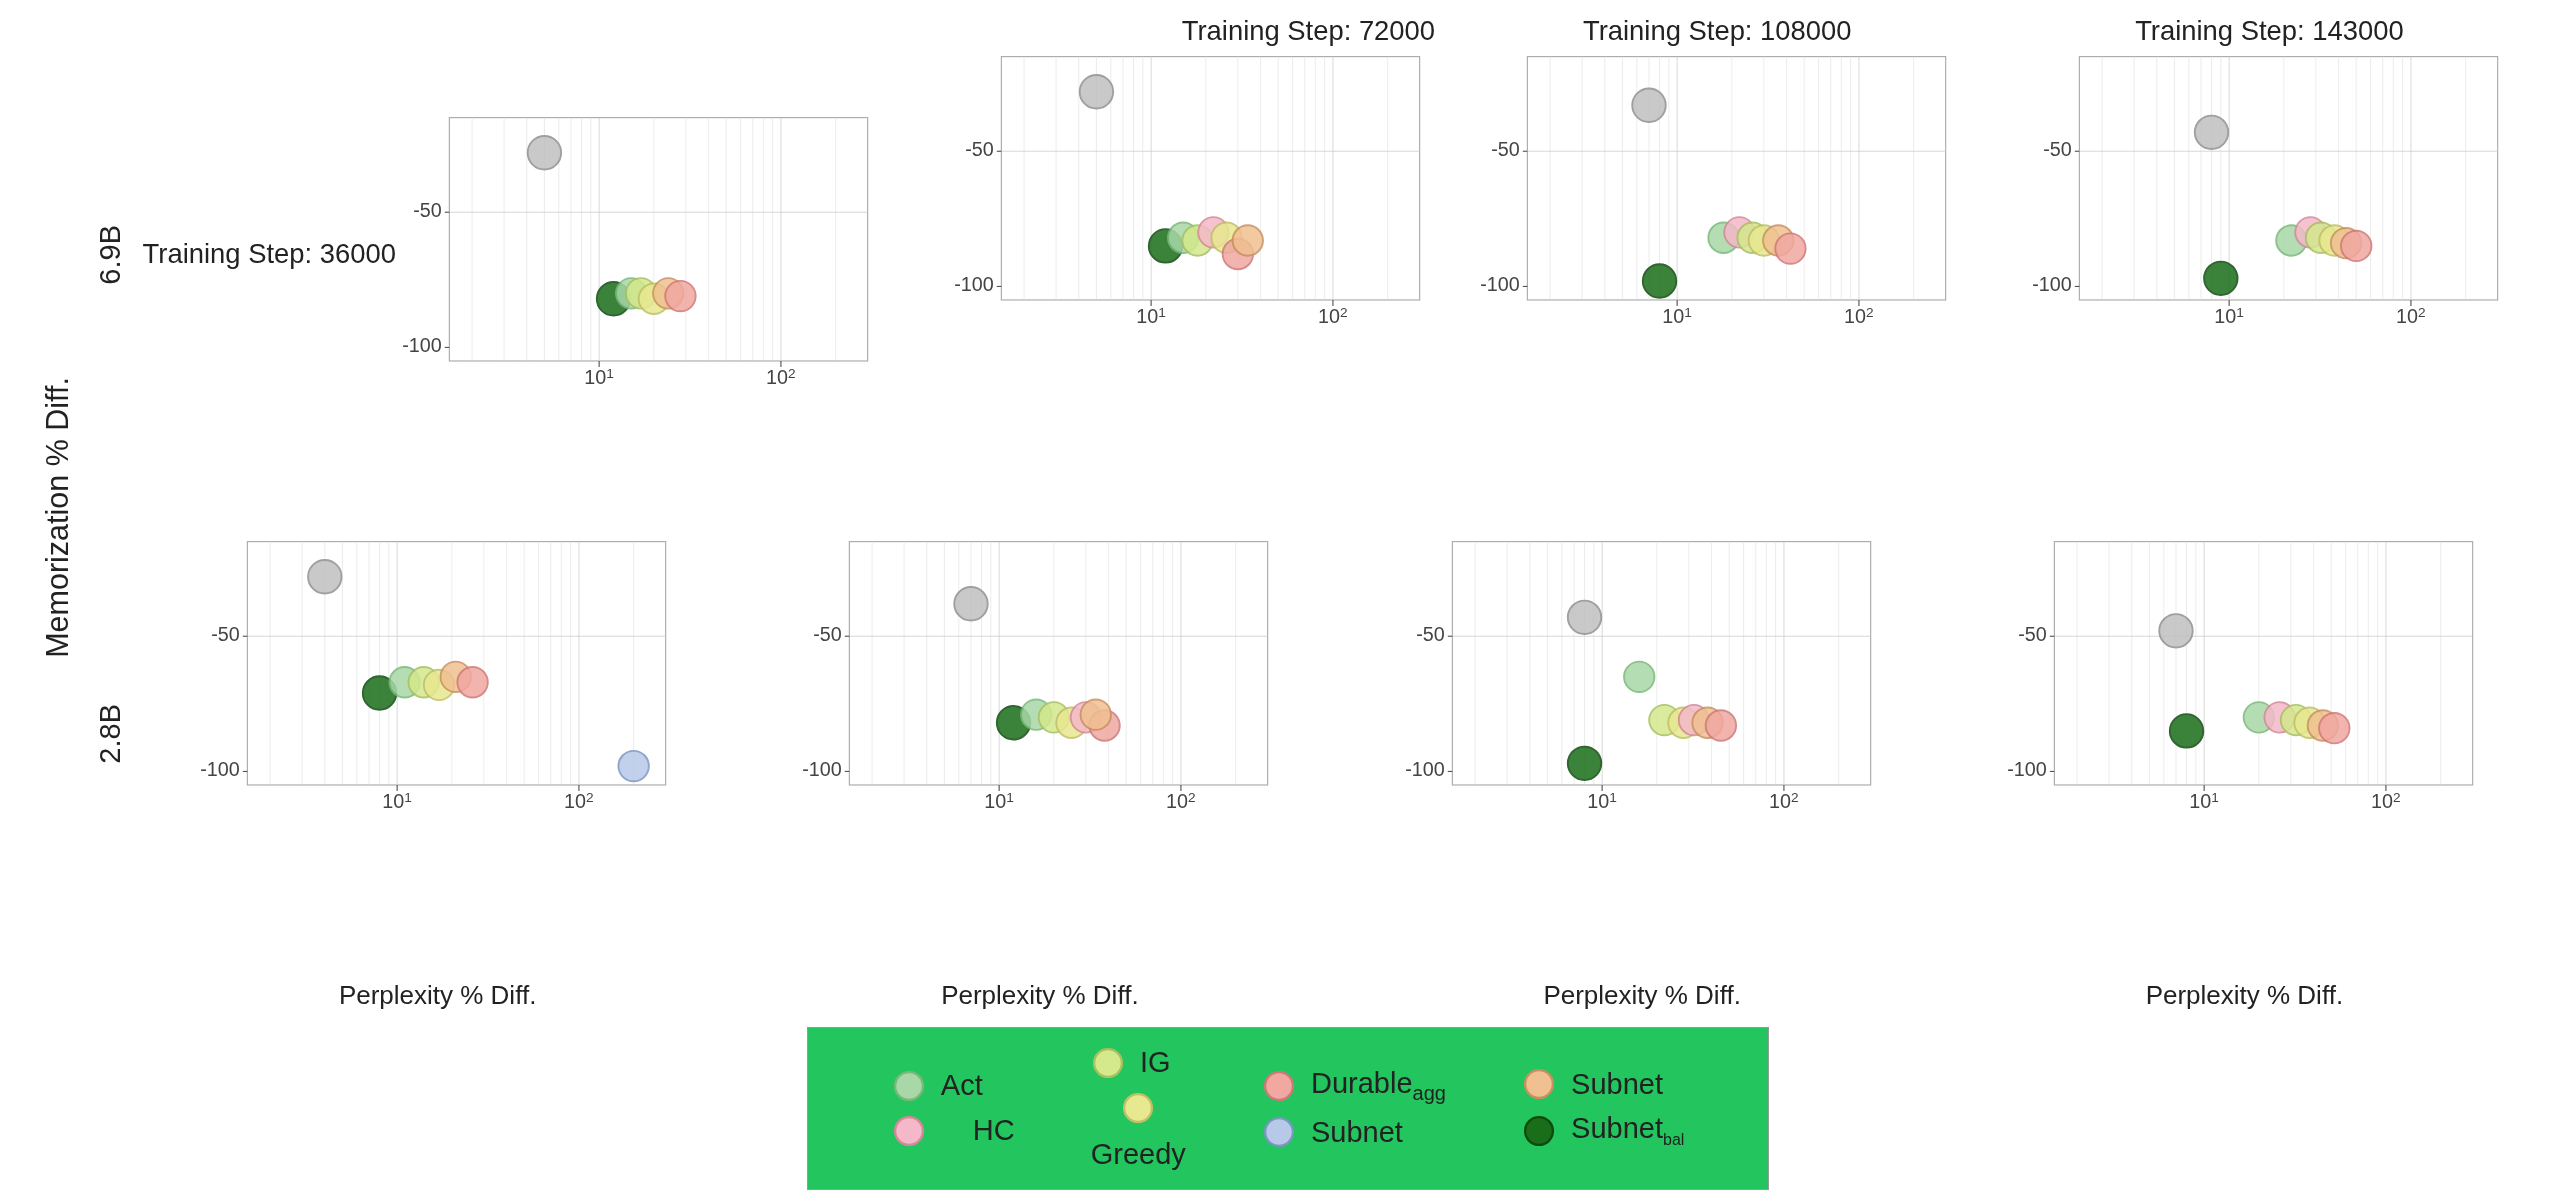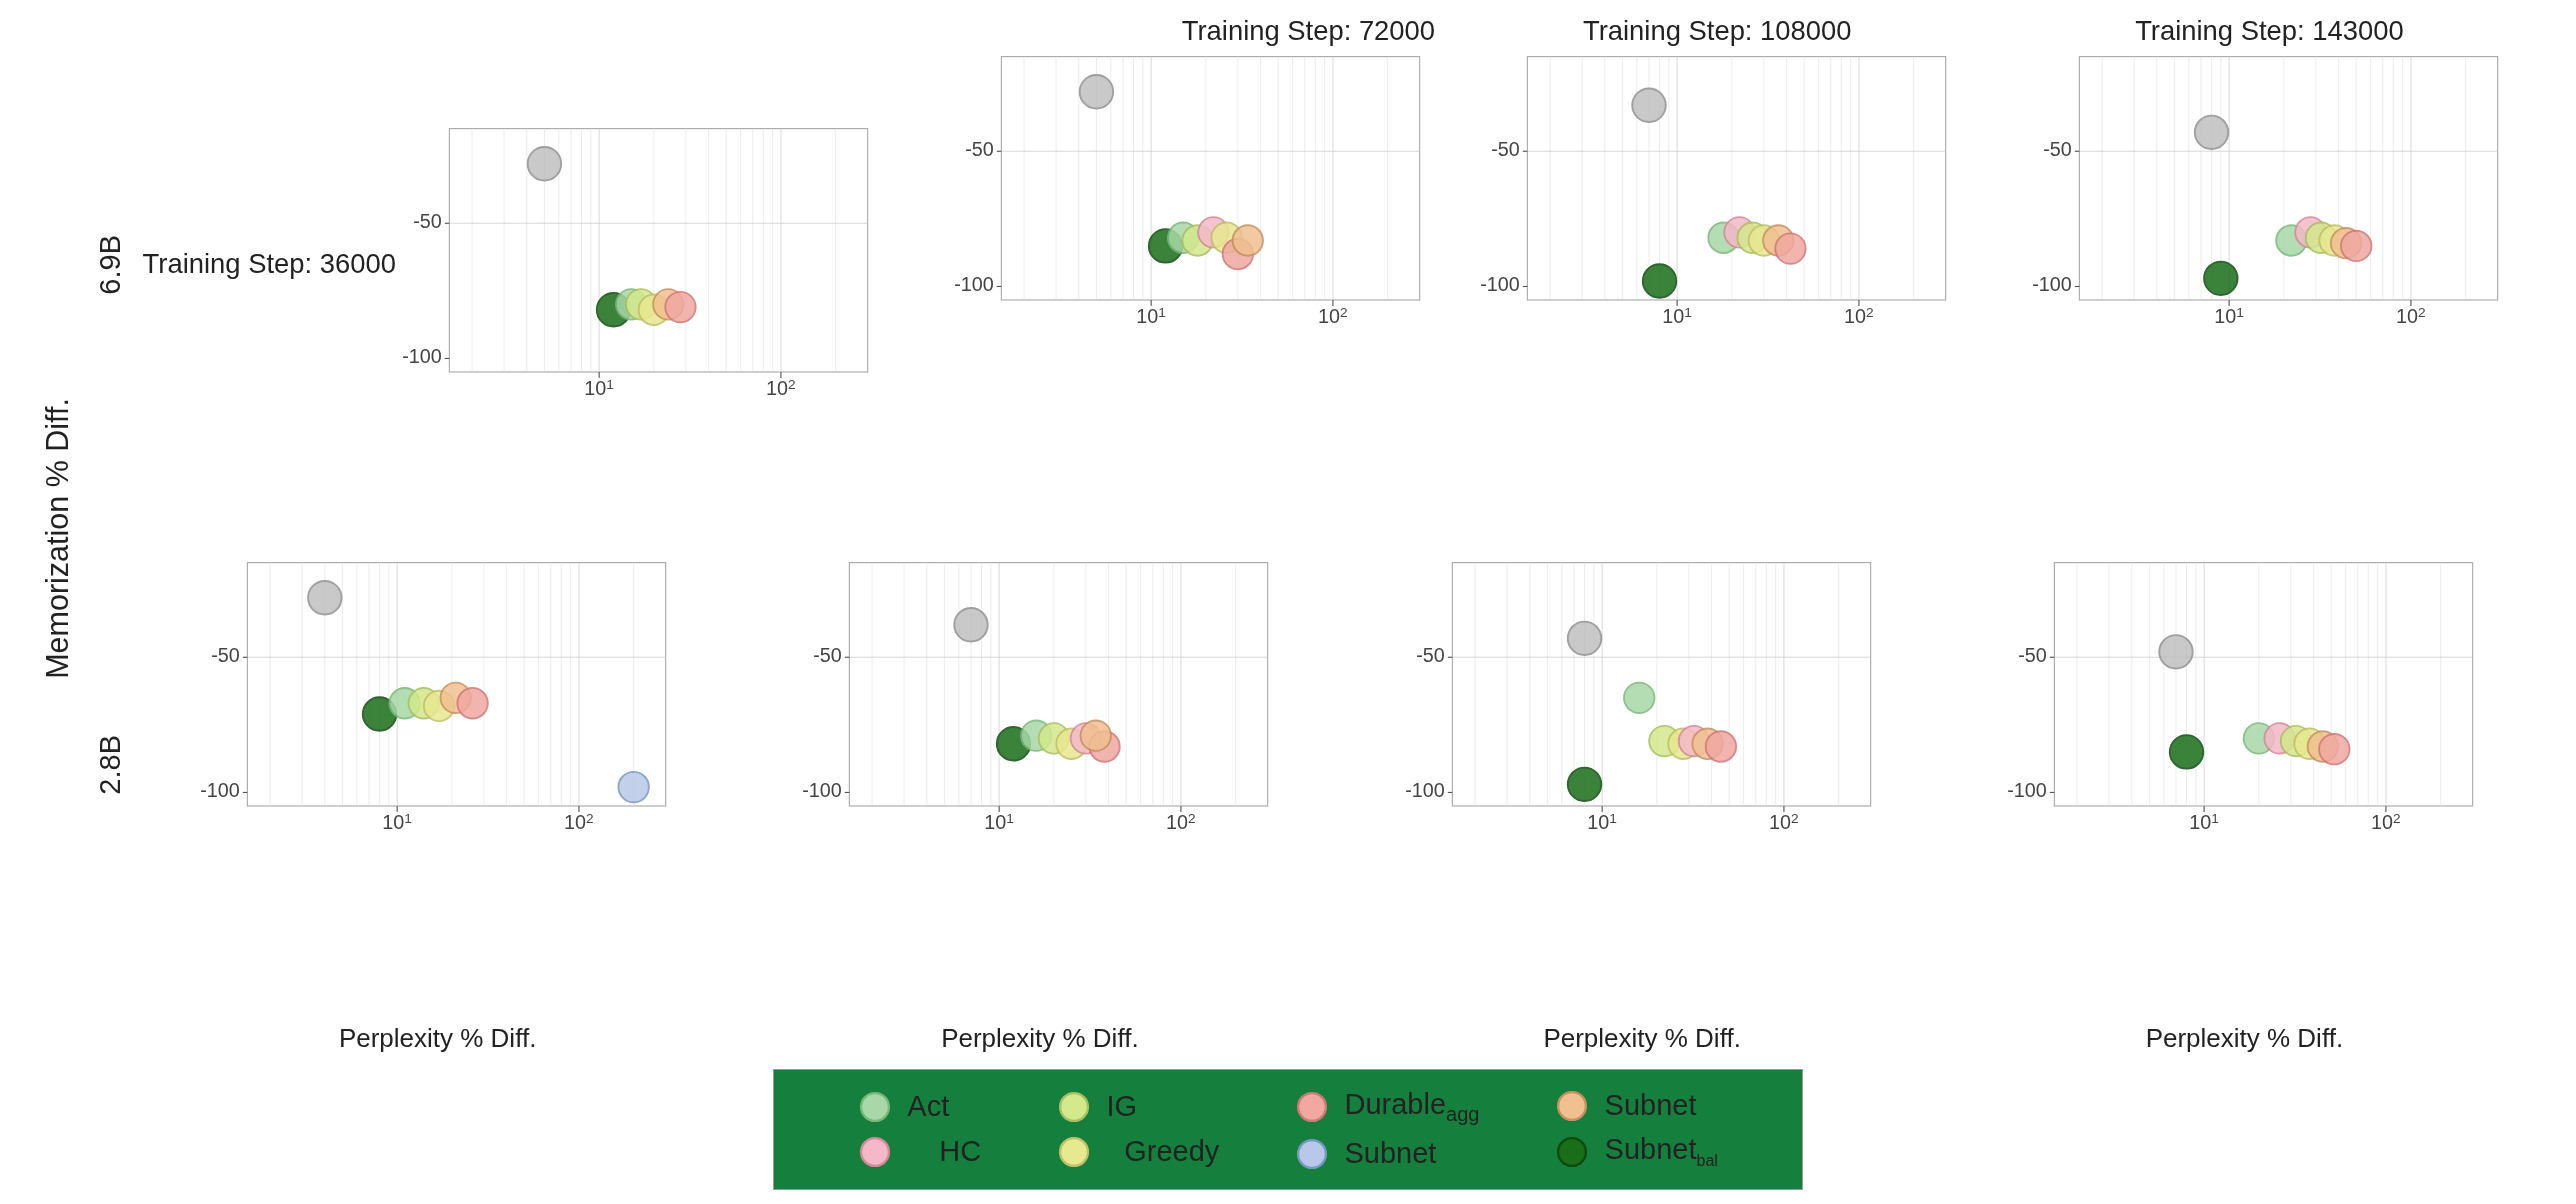--- a/index.html
+++ b/index.html
@@ -394,21 +394,21 @@
       <div style="display:grid; grid-template-columns: 53px repeat(4,1fr); height:46px;">
         <div></div>
         <div style="font-size:26px; color:#222; text-align:center; display:flex; align-items:center; justify-content:center; font-family: Arial, sans-serif;">Perplexity % Diff.</div>
         <div style="font-size:26px; color:#222; text-align:center; display:flex; align-items:center; justify-content:center; font-family: Arial, sans-serif;">Perplexity % Diff.</div>
         <div style="font-size:26px; color:#222; text-align:center; display:flex; align-items:center; justify-content:center; font-family: Arial, sans-serif;">Perplexity % Diff.</div>
         <div style="font-size:26px; color:#222; text-align:center; display:flex; align-items:center; justify-content:center; font-family: Arial, sans-serif;">Perplexity % Diff.</div>
       </div>
     </div>
   </div>
 
-  <div style="display:flex; flex-direction:row; align-items:center; justify-content:center; border:1.1px solid #999; padding:18.3px 46px; margin-top:7.6px; background:#15803d;">
+  <div style="display:flex; flex-direction:row; align-items:center; justify-content:center; border:1.1px solid #999; padding:18.3px 46px; margin-top:7.6px; background:#22c55e;">
 
     <div style="display:flex; flex-direction:column; gap:10.7px; margin:0 38px;">
       <div style="display:flex; flex-direction:row; align-items:center; gap:15.2px;">
         <svg width="34" height="34" viewBox="0 0 44 44">
             <circle cx="22" cy="22" r="18" fill="#a8d8a8" stroke="#7ab87a" stroke-width="3"></circle>
           </svg>
         <span style="font-size:29px; color:#222; font-family:Arial,sans-serif;">Act</span>
       </div>
       <div style="display:flex; flex-direction:row; align-items:center; gap:15.2px;">
         <svg width="34" height="34" viewBox="0 0 44 44">
@@ -418,21 +418,21 @@
       </div>
     </div>
 
     <div style="display:flex; flex-direction:column; gap:10.7px; margin:0 38px;">
       <div style="display:flex; flex-direction:row; align-items:center; gap:15.2px;">
         <svg width="34" height="34" viewBox="0 0 44 44">
             <circle cx="22" cy="22" r="18" fill="#d4e88c" stroke="#a8c060" stroke-width="3"></circle>
           </svg>
         <span style="font-size:29px; color:#222; font-family:Arial,sans-serif;">IG</span>
       </div>
-      <div style="display:flex; flex-direction:row; align-items:center; gap:33px;">
+      <div style="display:flex; flex-direction:column; align-items:center; gap:13px;">
         <svg width="34" height="34" viewBox="0 0 44 44">
             <circle cx="22" cy="22" r="18" fill="#e8e890" stroke="#c0c068" stroke-width="3"></circle>
           </svg>
         <span style="font-size:29px; color:#222; font-family:Arial,sans-serif;">Greedy</span>
       </div>
     </div>
 
     <div style="display:flex; flex-direction:column; gap:10.7px; margin:0 38px;">
       <div style="display:flex; flex-direction:row; align-items:center; gap:15.2px;">
         <svg width="34" height="34" viewBox="0 0 44 44">

